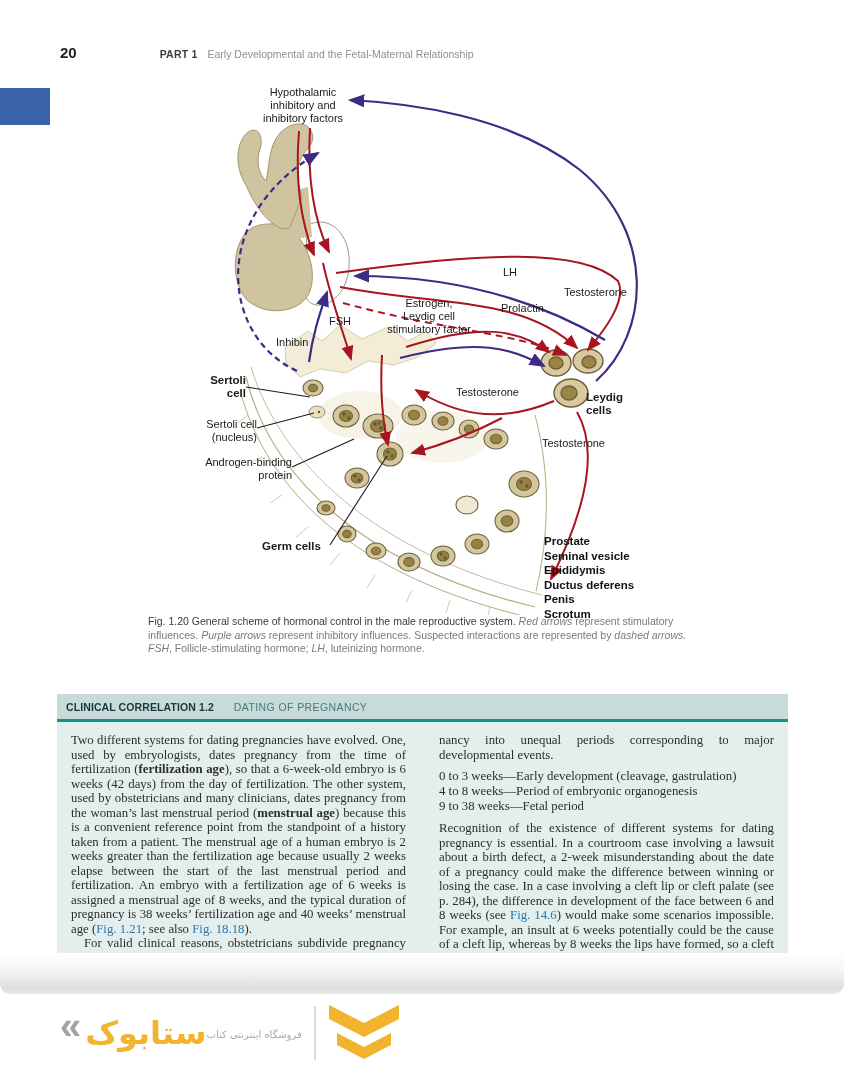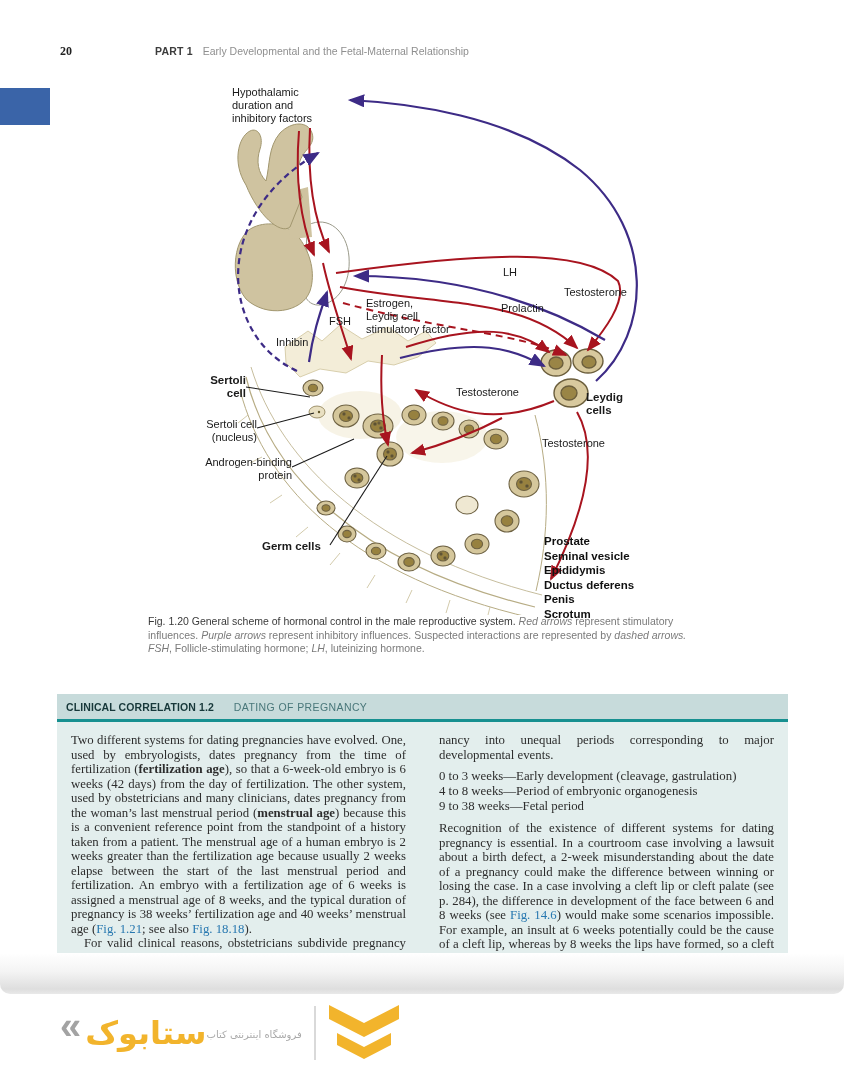--- a/index.html
+++ b/index.html
@@ -1,29 +1,29 @@
 <!DOCTYPE html>
 <html><head>
 <meta charset="utf-8">
 <style>
   html,body{margin:0;padding:0;background:#ffffff;}
   .page{position:relative;width:844px;height:1080px;background:#ffffff;overflow:hidden;
         font-family:"Liberation Sans",sans-serif;}
 
   
   .runhead{position:absolute;top:44px;left:60px;width:720px;display:flex;align-items:baseline;}
-  .pagenum{font-size:12px;font-weight:bold;color:#222;font-family:Liberation Serif, serif;}
+  .pagenum{font-size:15px;font-weight:bold;color:#222;}
   .partlabel{font-size:10.5px;font-weight:bold;color:#3c3c3c;margin-left:47px;letter-spacing:.2px;padding-left:36px;}
   .parttitle{font-size:10.5px;color:#8f8f8f;margin-left:10px;}
   .bluetab{position:absolute;left:0;top:88px;width:50px;height:37px;background:#3A64A8;}
 
   
   .figsvg{position:absolute;left:150px;top:85px;width:560px;height:530px;}
   .figlabel{position:absolute;font-size:11px;color:#1a1a1a;line-height:13px;white-space:nowrap;}
-  .figlabel.center{white-space:normal;}
+  .figlabel.center{text-align:center;white-space:normal;}
   .figlabel.rt{text-align:right;white-space:normal;}
   .figlabel.b{font-weight:bold;font-size:11.5px;}
   .targets div{font-weight:bold;font-size:11.5px;line-height:14.5px;color:#111;}
 
   .caption{position:absolute;left:148px;top:615px;width:560px;font-size:10.5px;line-height:13.5px;color:#7a7a7a;}
   .caption .bold{font-weight:normal;color:#3a3a3a;}
   .caption .it{font-style:italic;}
 
   
   .clinbox{position:absolute;left:57px;top:694px;width:731px;}
@@ -240,21 +240,21 @@
     <g stroke="#1a1a1a" stroke-width="1.1">
       <path d="M96,302 L160,312"></path>
       <path d="M107,343 L164,328"></path>
       <path d="M142,382 L204,354"></path>
       <path d="M180,460 L237,371"></path>
     </g>
   </svg>
 
   <div class="figlabel center" style="left:232px;top:86px;width:142px;">
     <div>Hypothalamic</div>
-    <div>duration and</div>
+    <div>inhibitory and</div>
     <div>inhibitory factors</div>
   </div>
   <div class="figlabel" style="left:503px;top:266px;">LH</div>
   <div class="figlabel" style="left:564px;top:286px;">Testosterone</div>
   <div class="figlabel" style="left:501px;top:302px;">Prolactin</div>
   <div class="figlabel center" style="left:366px;top:297px;width:126px;">
     <div>Estrogen,</div>
     <div>Leydig cell</div>
     <div>stimulatory factor</div>
   </div>

